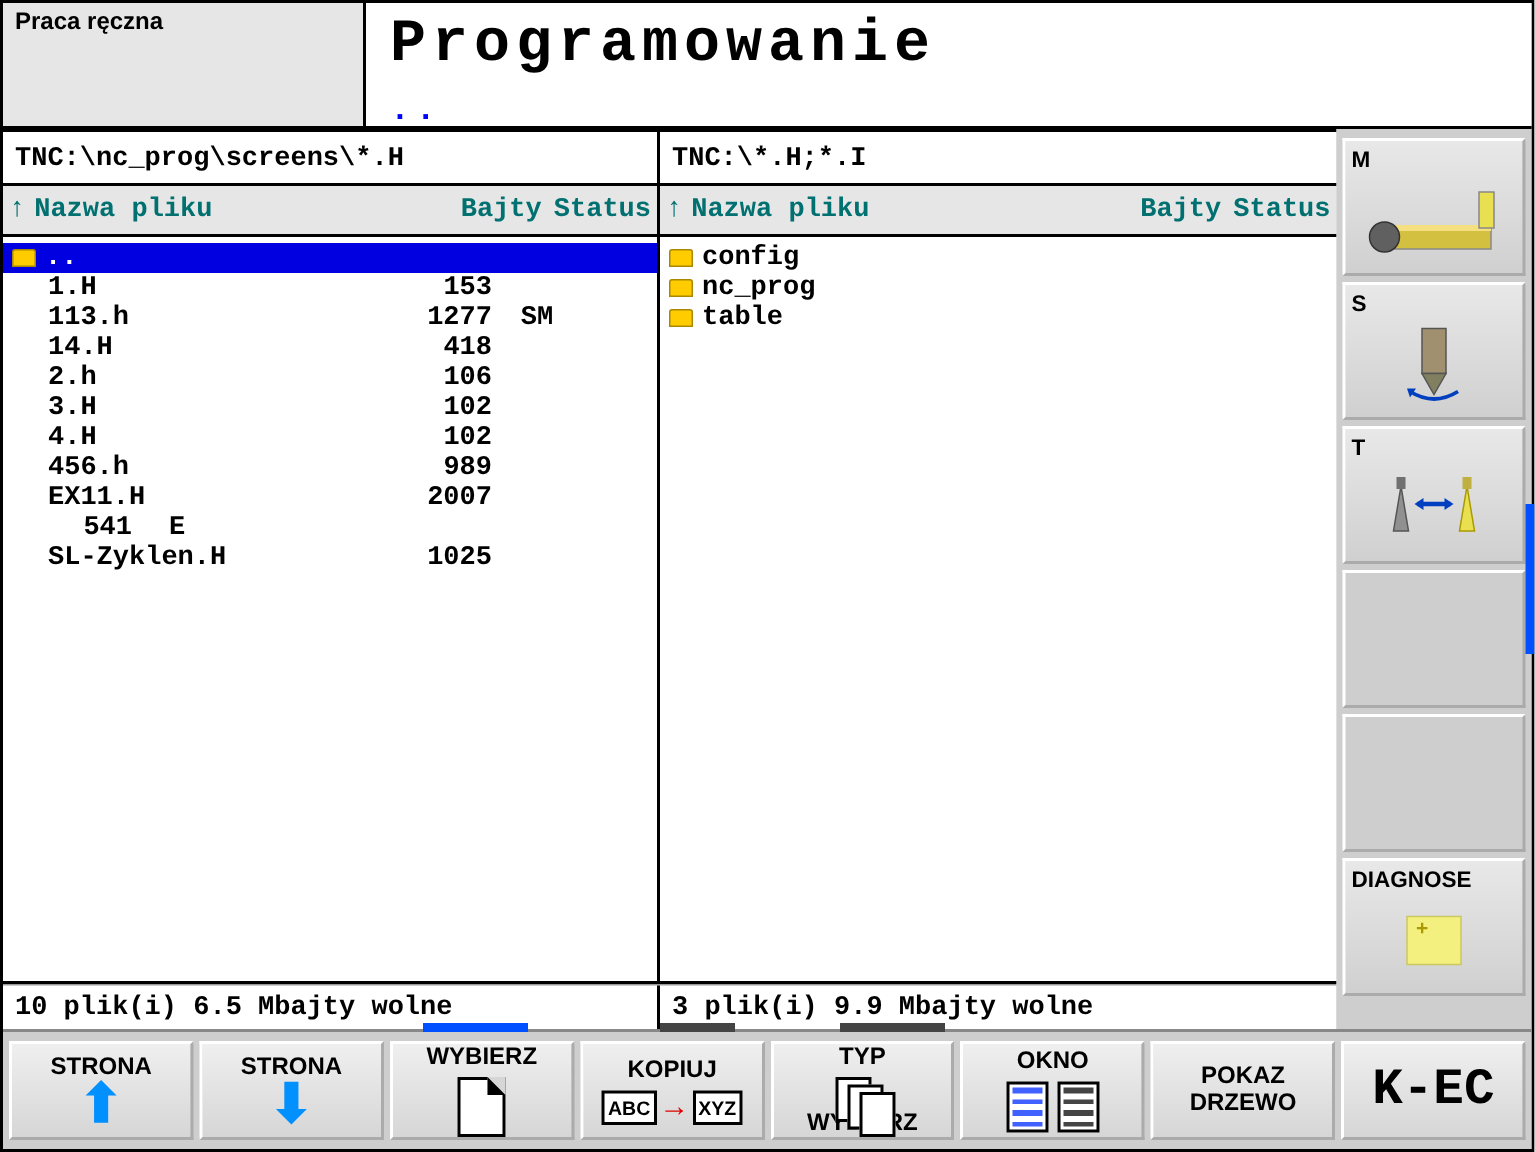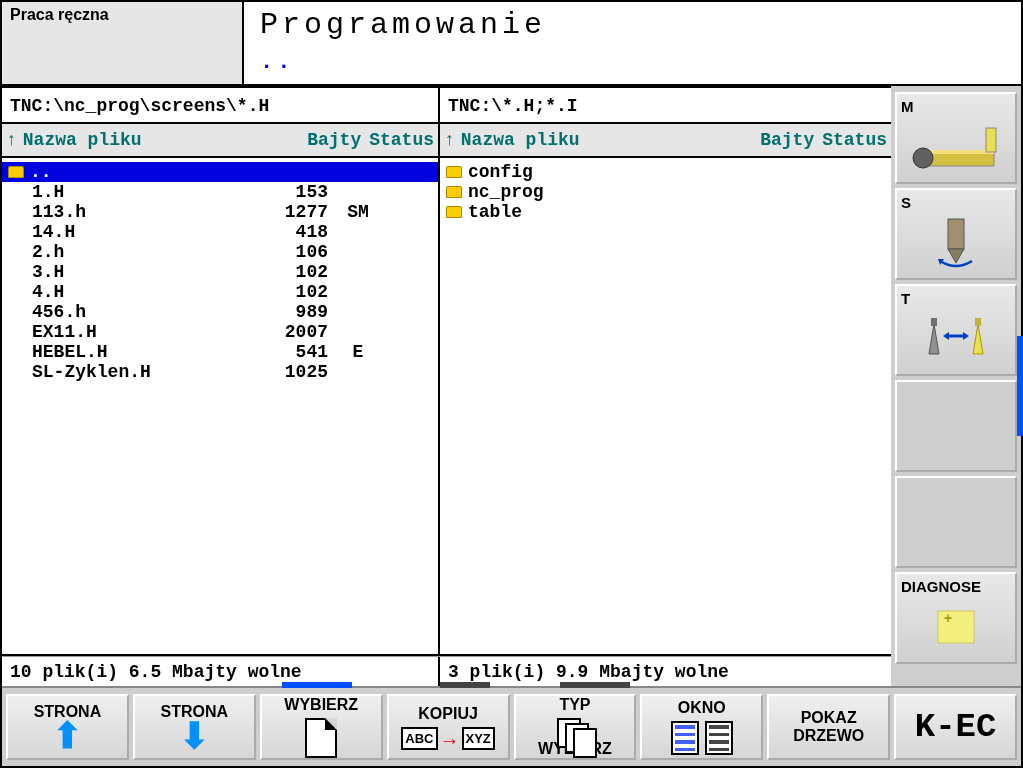--- a/index.html
+++ b/index.html
@@ -30,23 +30,23 @@
     font-family: Arial, sans-serif;
     font-size: 16px;
     font-weight: bold;
   }
   .tab-prog {
     flex: 1;
     background: #fff;
     padding: 6px 16px;
   }
   .tab-prog-title {
-    font-size: 30px;
+    font-size: 40px;
     letter-spacing: 4px;
-    font-weight: normal;
+    font-weight: bold;
     font-family: "Courier New", monospace;
   }
   .tab-prog-dots {
     font-size: 22px;
     color: #0000ff;
     font-weight: bold;
     letter-spacing: 4px;
     margin-top: 8px;
   }
   .middle-area {
@@ -366,21 +366,20 @@
               <span class="fname">456.h</span>
               <span class="fbytes">989</span>
               <span class="fstatus"></span>
             </div>
             <div class="file-row">
               <span class="fname">EX11.H</span>
               <span class="fbytes">2007</span>
               <span class="fstatus"></span>
             </div>
             <div class="file-row">
-              <span class="fname">HEBEL.H</span>
               <span class="fbytes">541</span>
               <span class="fstatus">E</span>
             </div>
             <div class="file-row">
               <span class="fname">SL-Zyklen.H</span>
               <span class="fbytes">1025</span>
               <span class="fstatus"></span>
             </div>
           </div>
         <div class="file-right" id="file-right">

